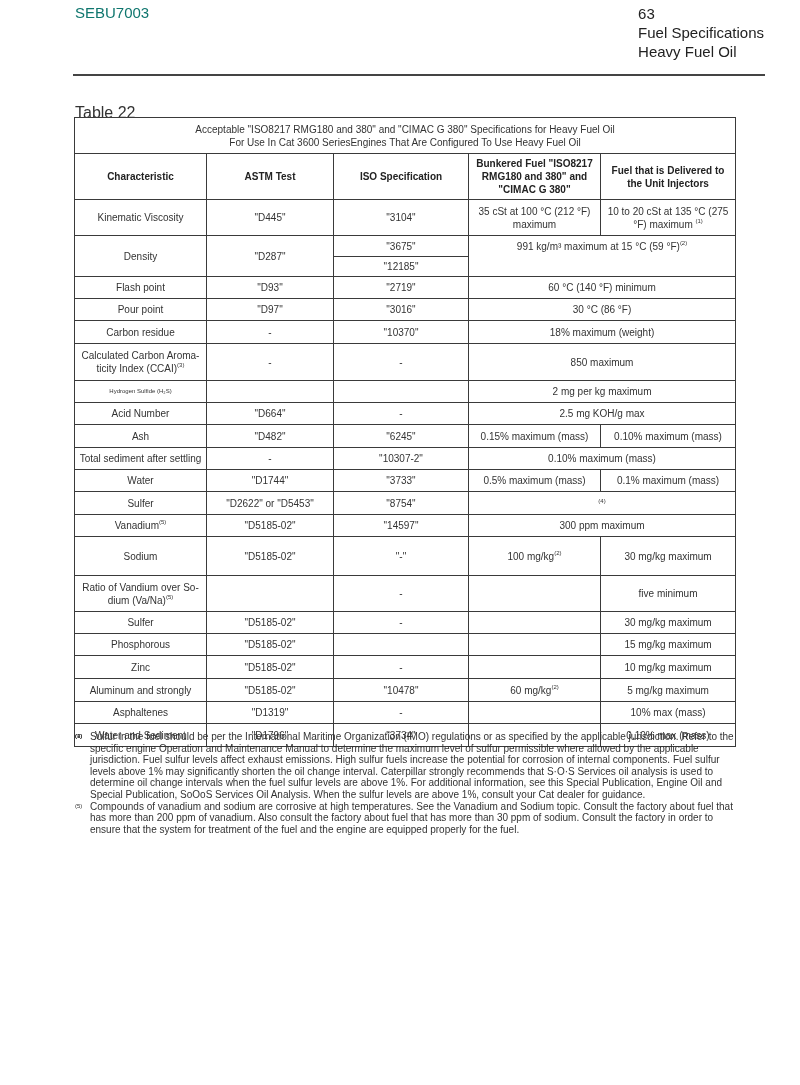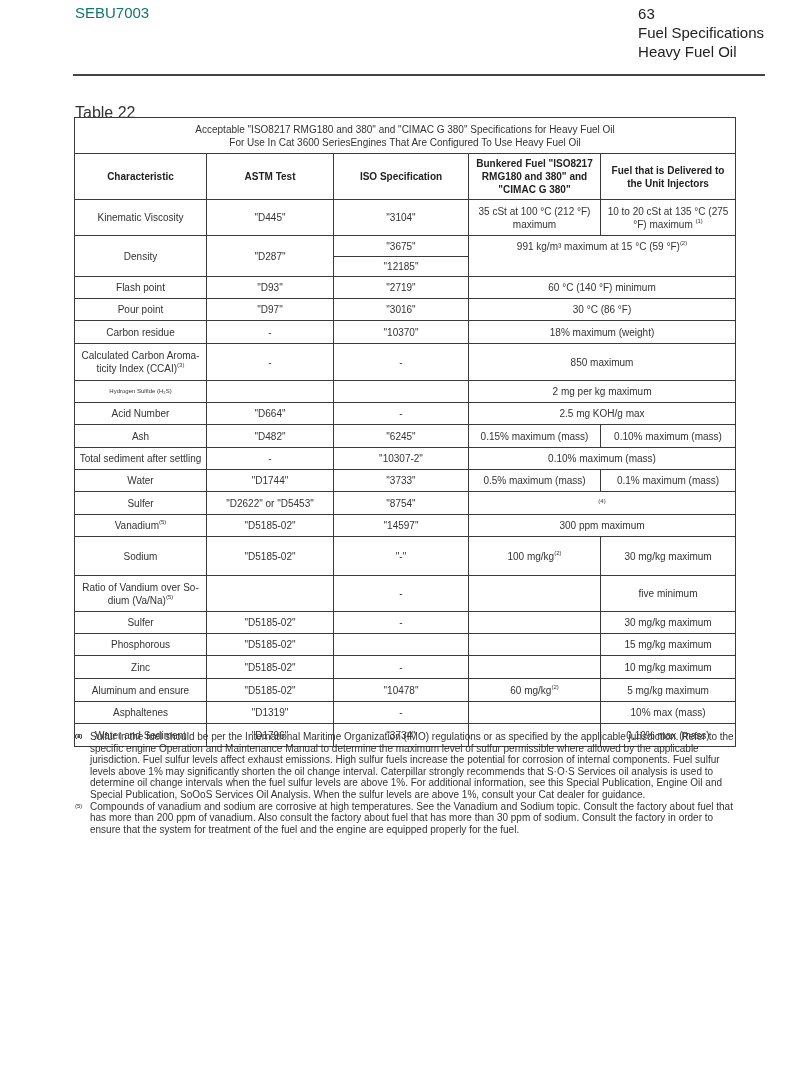--- a/index.html
+++ b/index.html
@@ -169,21 +169,21 @@
     <td>15 mg/kg maximum</td>
   </tr>
   <tr style="height:23px">
     <td>Zinc</td>
     <td>"D5185-02"</td>
     <td>-</td>
     <td></td>
     <td>10 mg/kg maximum</td>
   </tr>
   <tr style="height:23px">
-    <td>Aluminum and ensure</td>
+    <td>Aluminum and strongly</td>
     <td>"D5185-02"</td>
     <td>"10478"</td>
     <td><span>60 mg/kg</span><sup>(2)</sup></td>
     <td>5 mg/kg maximum</td>
   </tr>
   <tr style="height:22px">
     <td>Asphaltenes</td>
     <td>"D1319"</td>
     <td>-</td>
     <td></td>

